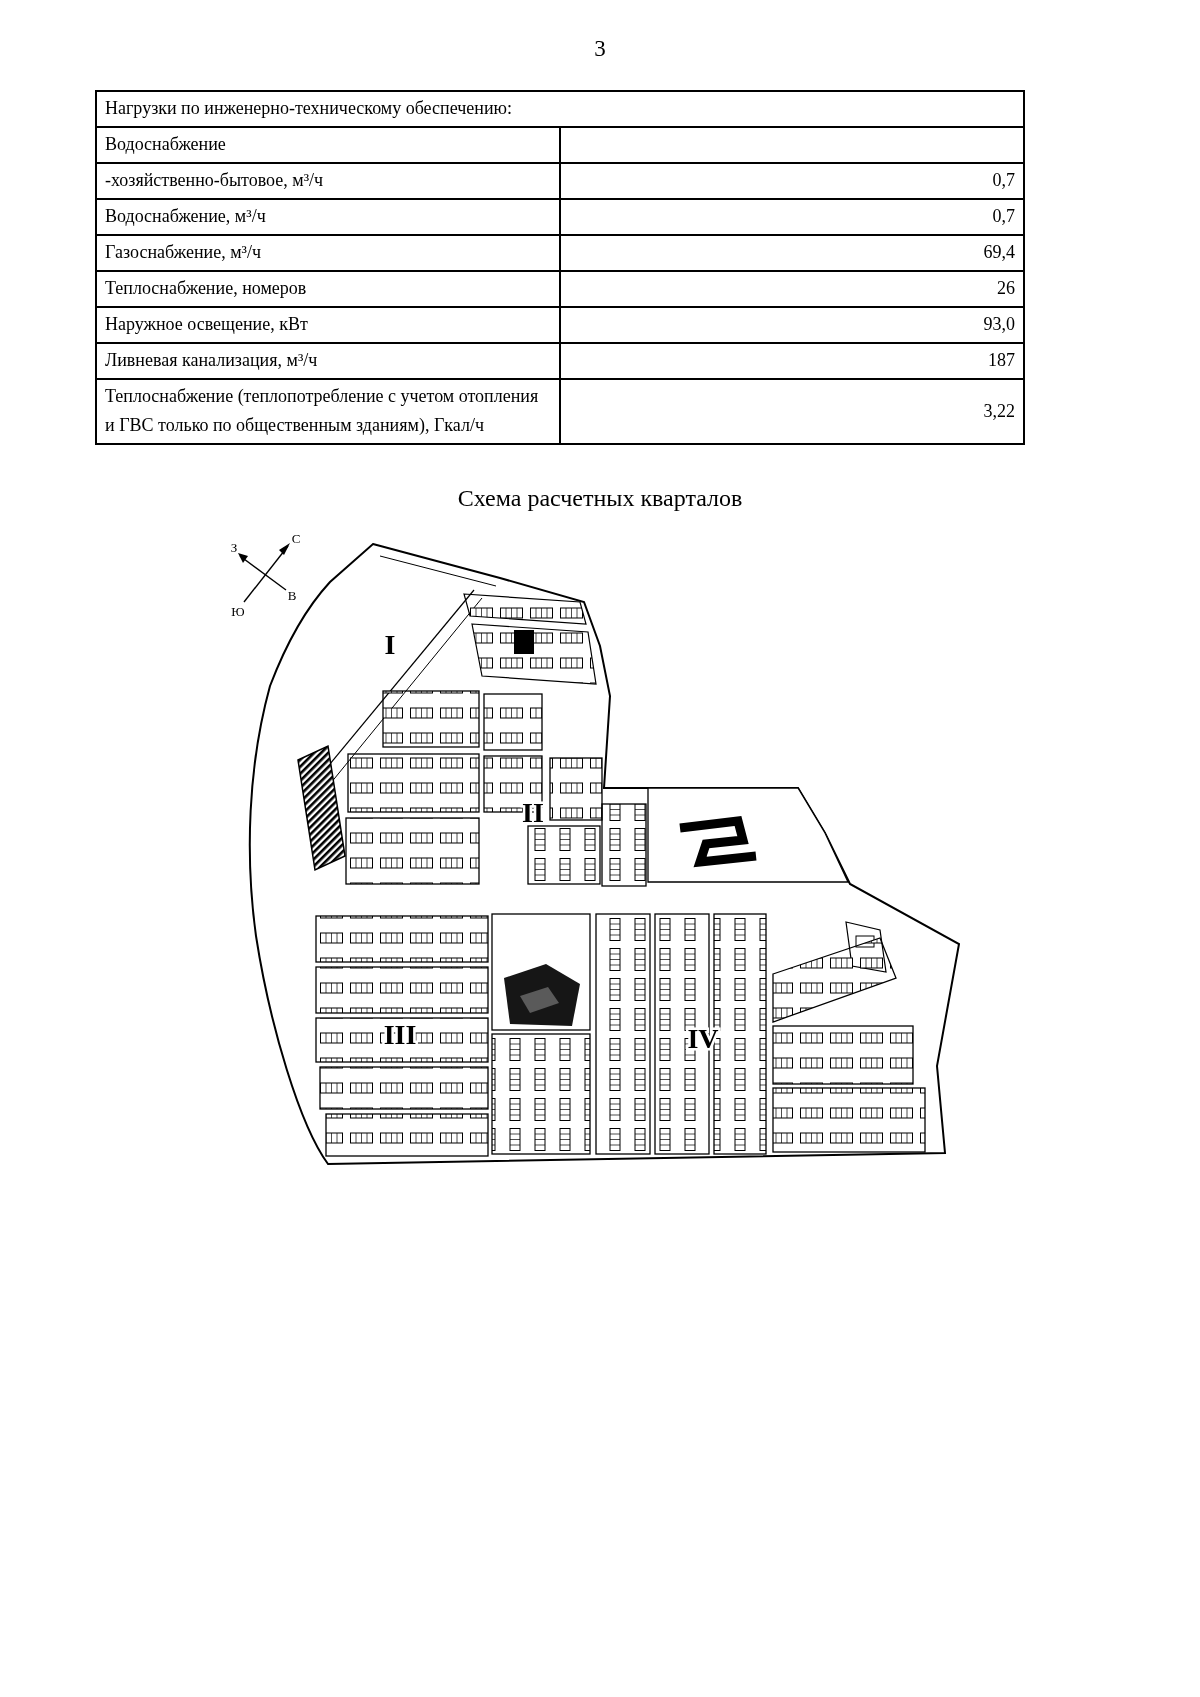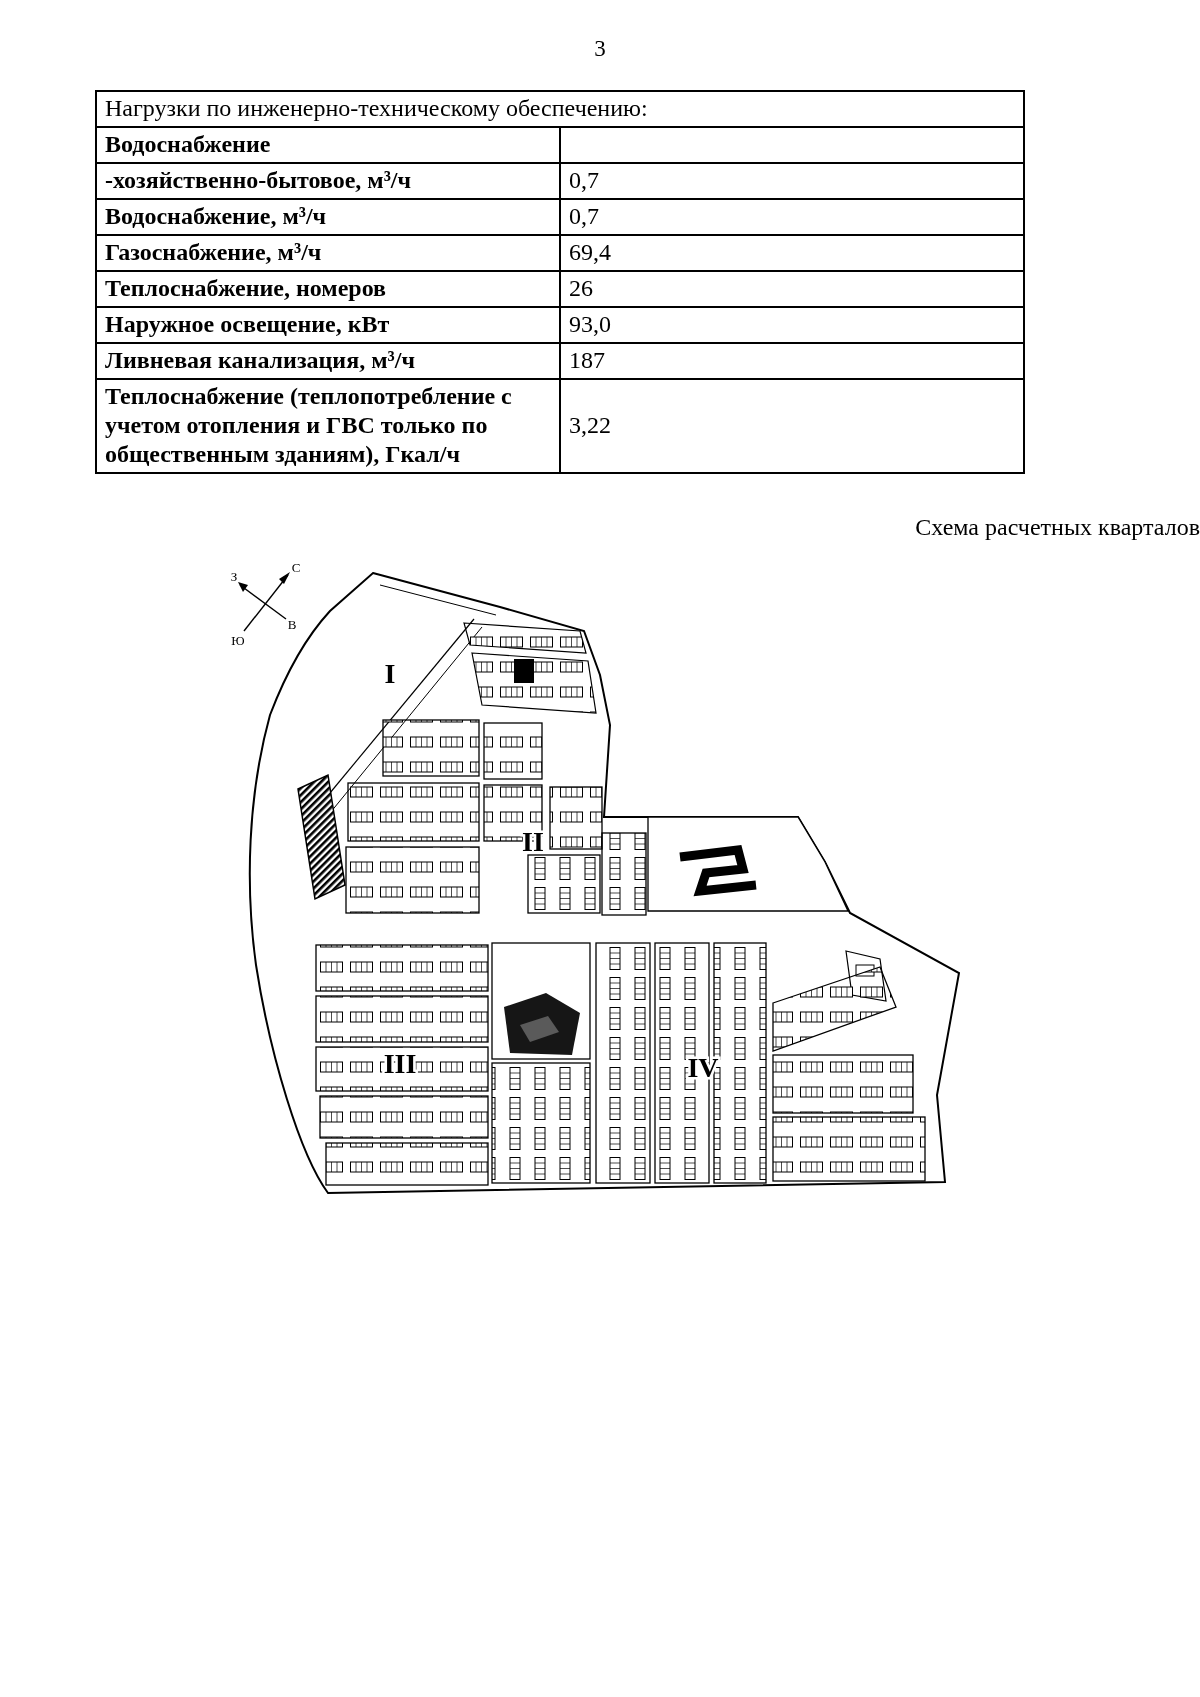--- a/index.html
+++ b/index.html
@@ -19,30 +19,30 @@
   }
   table.loads{
     border-collapse:collapse;
     margin-left:95px;
     margin-top:28px;
     width:930px;
     table-layout:fixed;
   }
   table.loads td{
     border:2px solid #000;
-    font-size:24px;
+    font-size:18px;
     line-height:29px;
     padding:2px 8px 3px 8px;
     vertical-align:middle;
   }
-  table.loads td.lbl{width:698px;font-weight:bold;}
-  table.loads td.val{width:232px;text-align:left;}
+  table.loads td.lbl{width:698px;}
+  table.loads td.val{width:232px;text-align:right;}
   .map-title{
     margin-top:40px;
-    text-align:right;
+    text-align:center;
     font-size:24px;
   }
   .map-wrap{
     margin-top:14px;
     margin-left:228px;
   }
   .qlabel{
     font-family:"Liberation Serif","DejaVu Serif",serif;
     font-size:28px;
     font-weight:bold;

